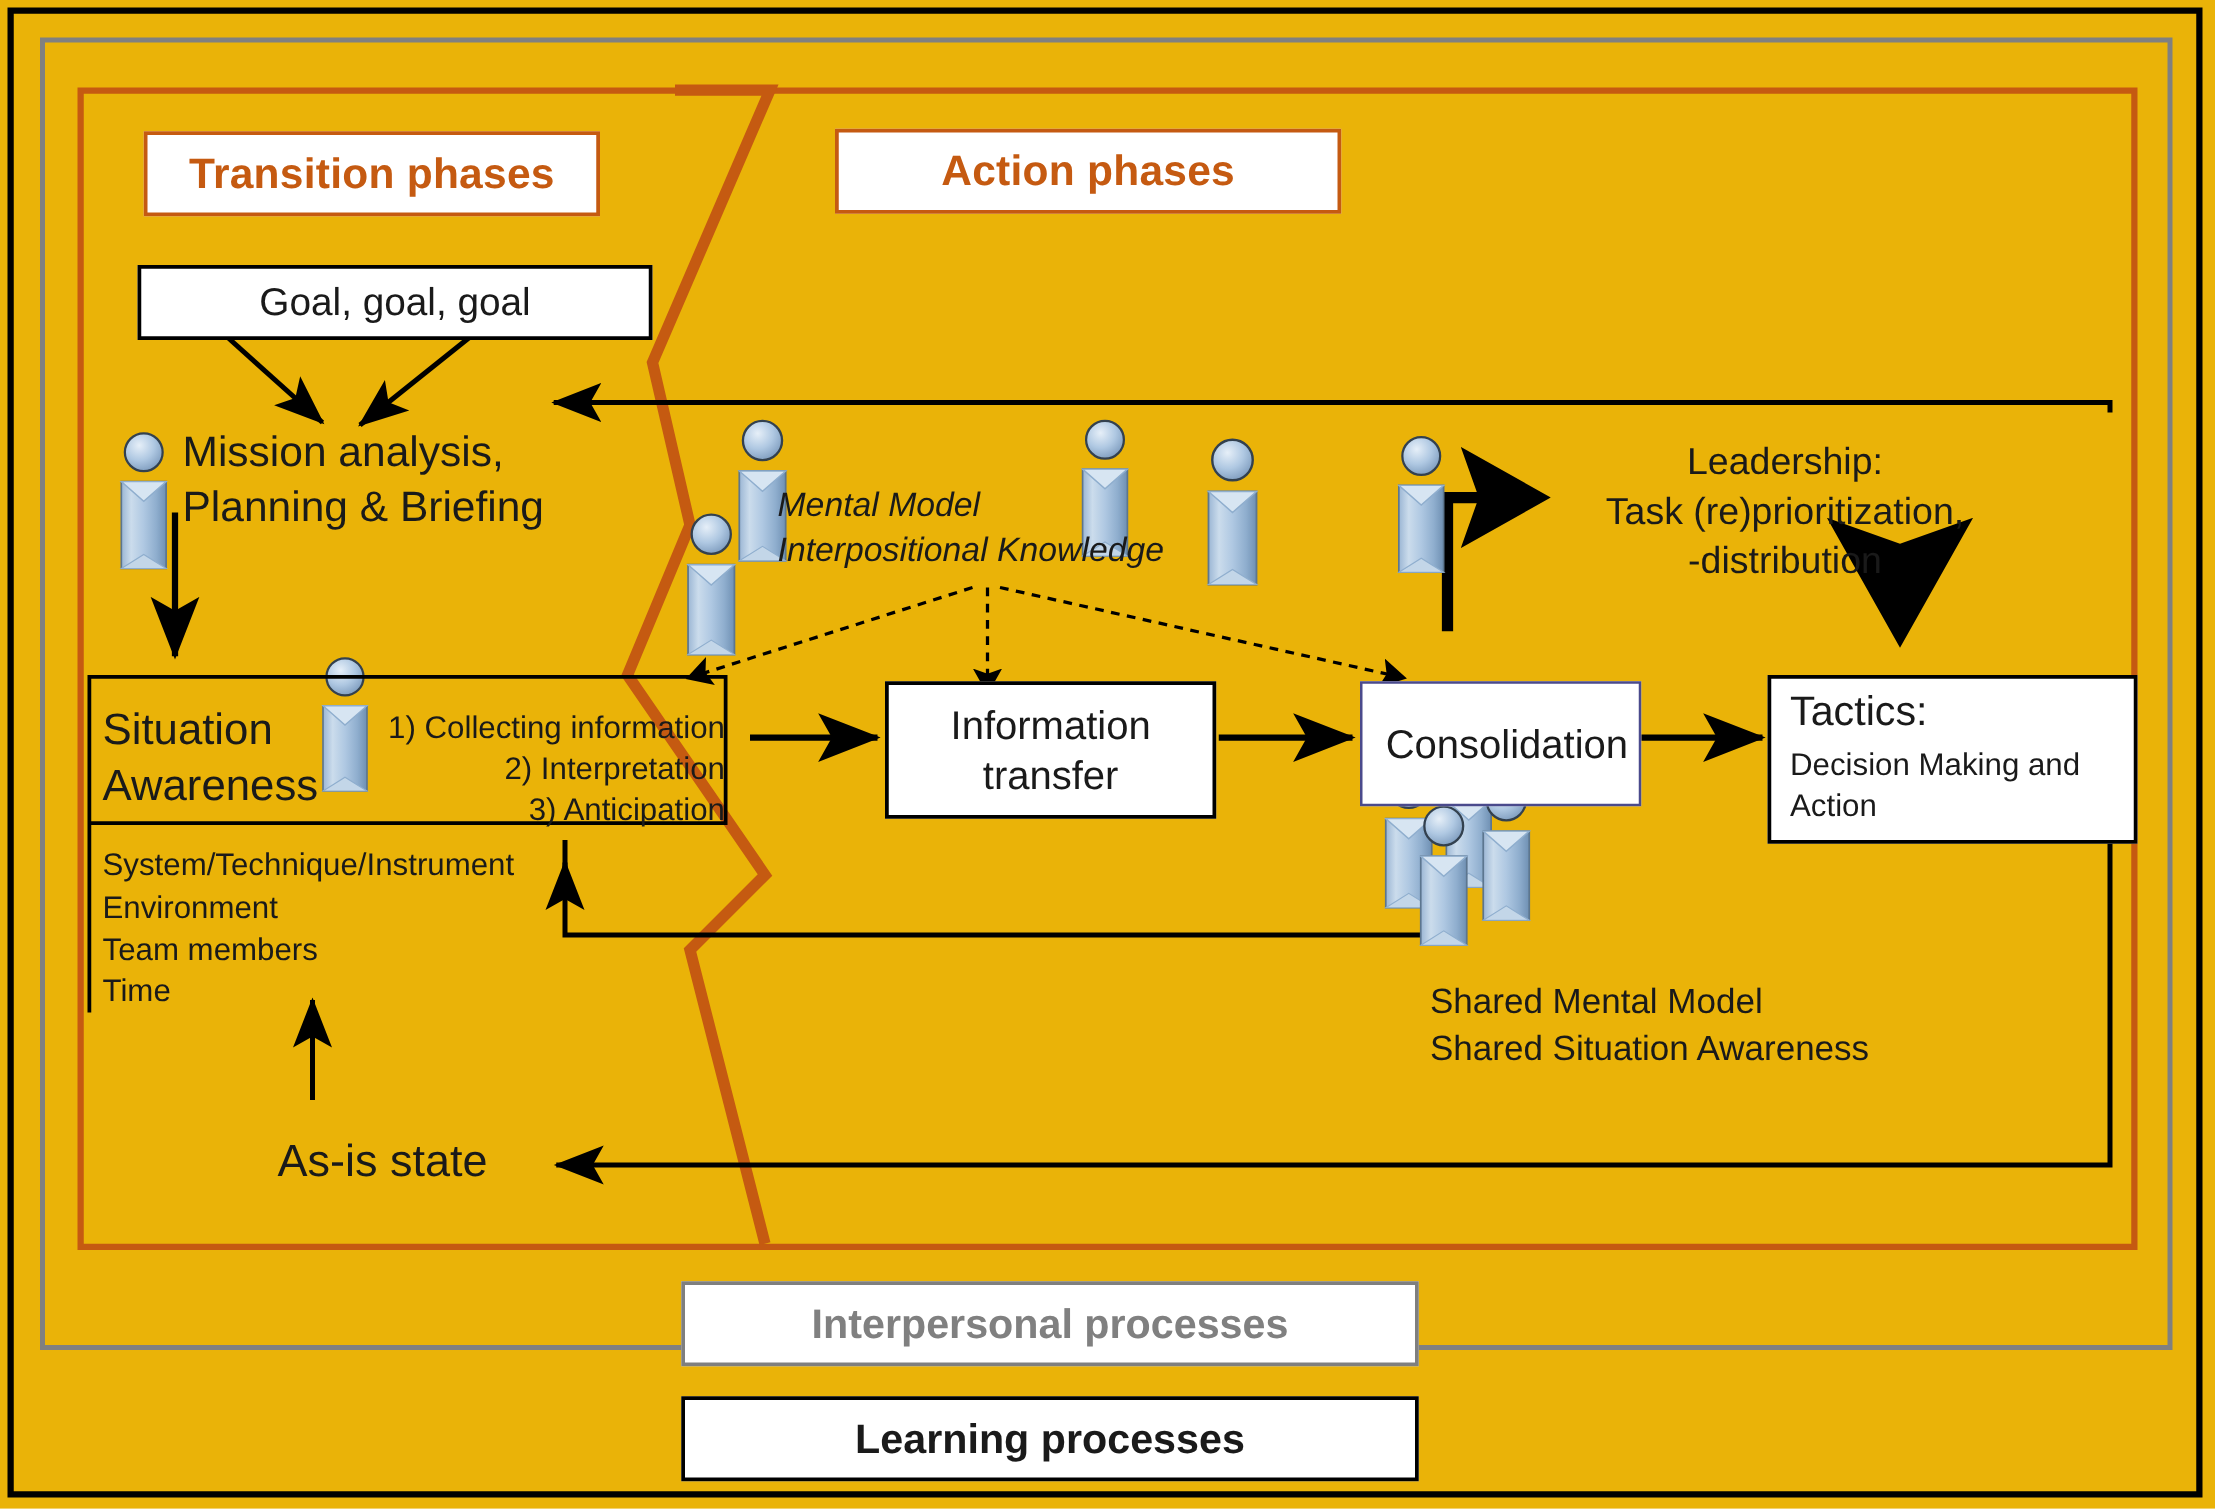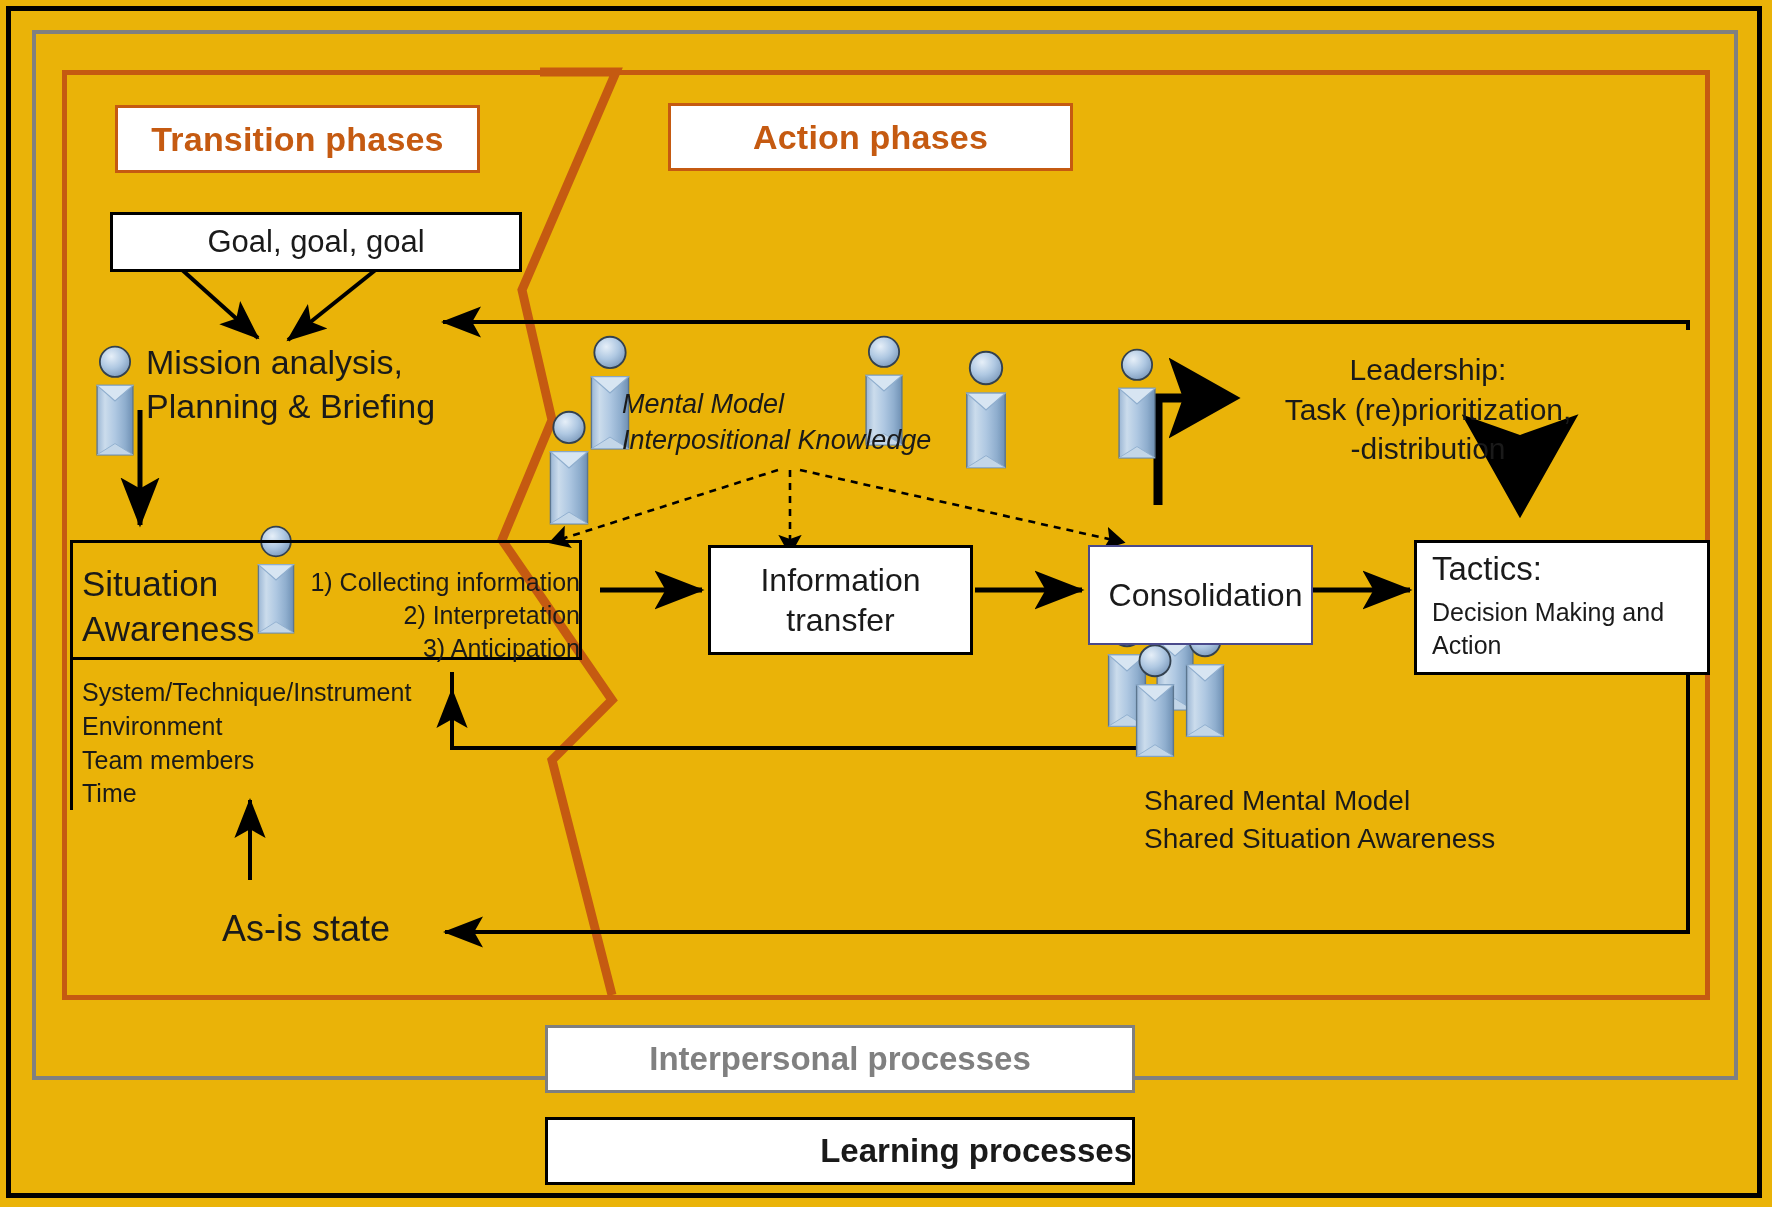--- a/index.html
+++ b/index.html
@@ -230,17 +230,17 @@
 
   <div class="abs plain-text" style="left:1108px; top:782px; width:430px; font-size:28px; line-height:1.35;margin-left:36px;">Shared Mental Model
 Shared Situation Awareness</div>
 
   <div class="abs plain-text" style="left:222px; top:908px; width:320px; font-size:36px;">As-is state</div>
 
   <div class="abs bottombox gray" style="left:545px; top:1012px; width:590px; height:68px; font-size:33px;margin-top:13px;">
     <span>Interpersonal processes</span>
   </div>
 
-  <div class="abs bottombox black" style="left:545px; top:1117px; width:590px; height:68px; font-size:33px;justify-content:flex-end;">
+  <div class="abs bottombox black" style="left:545px; top:1117px; width:590px; height:68px; font-size:33px;">
     <span>Learning processes</span>
   </div>
 
 </div>
 
 </body></html>

